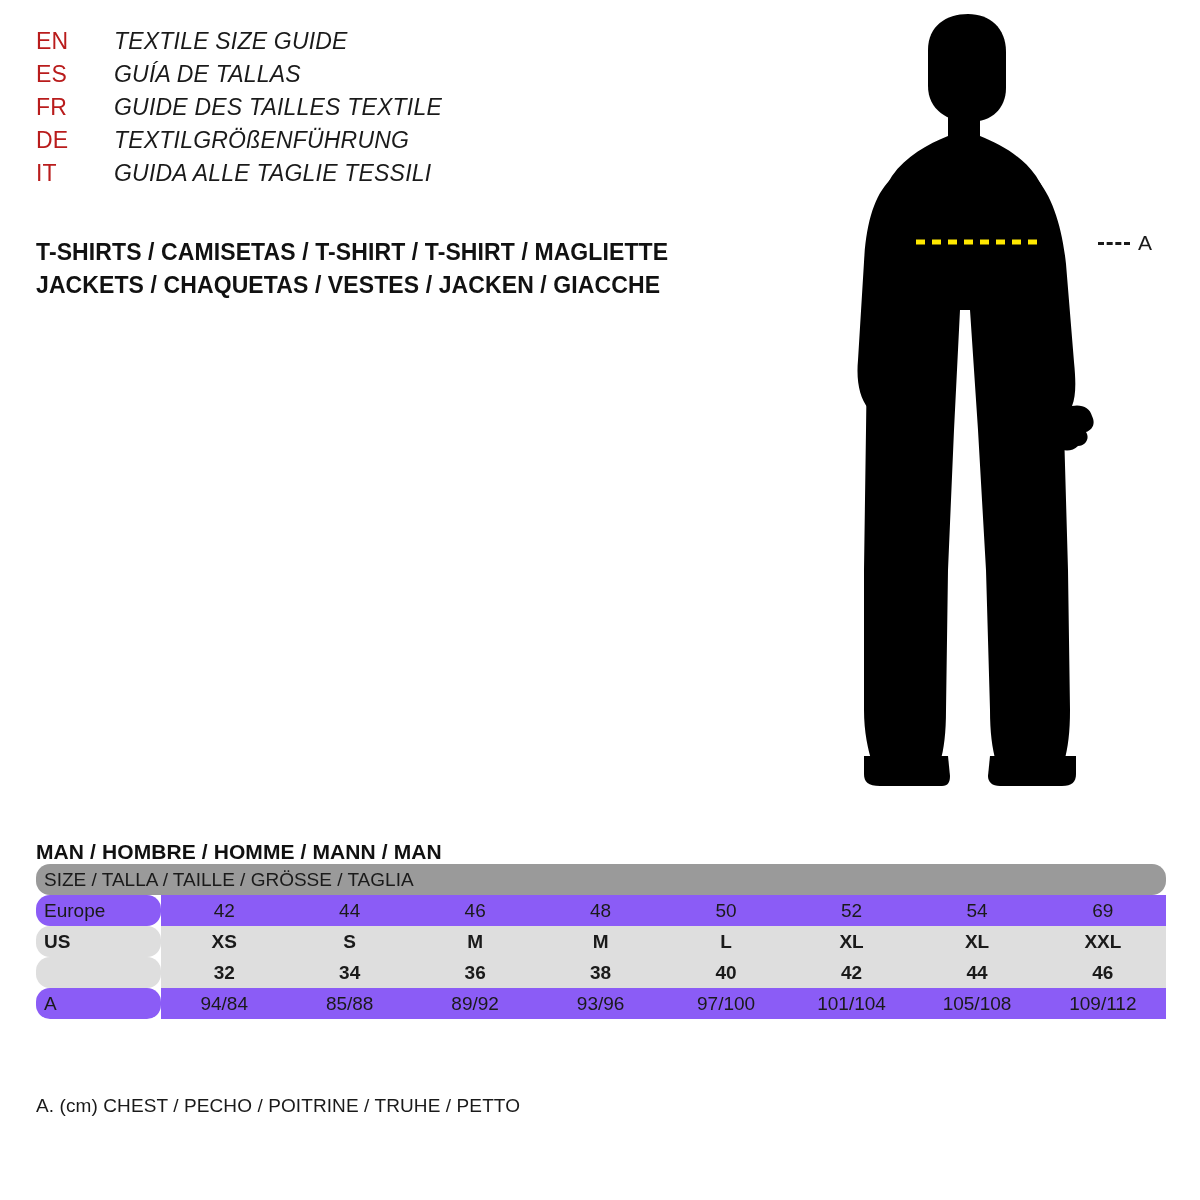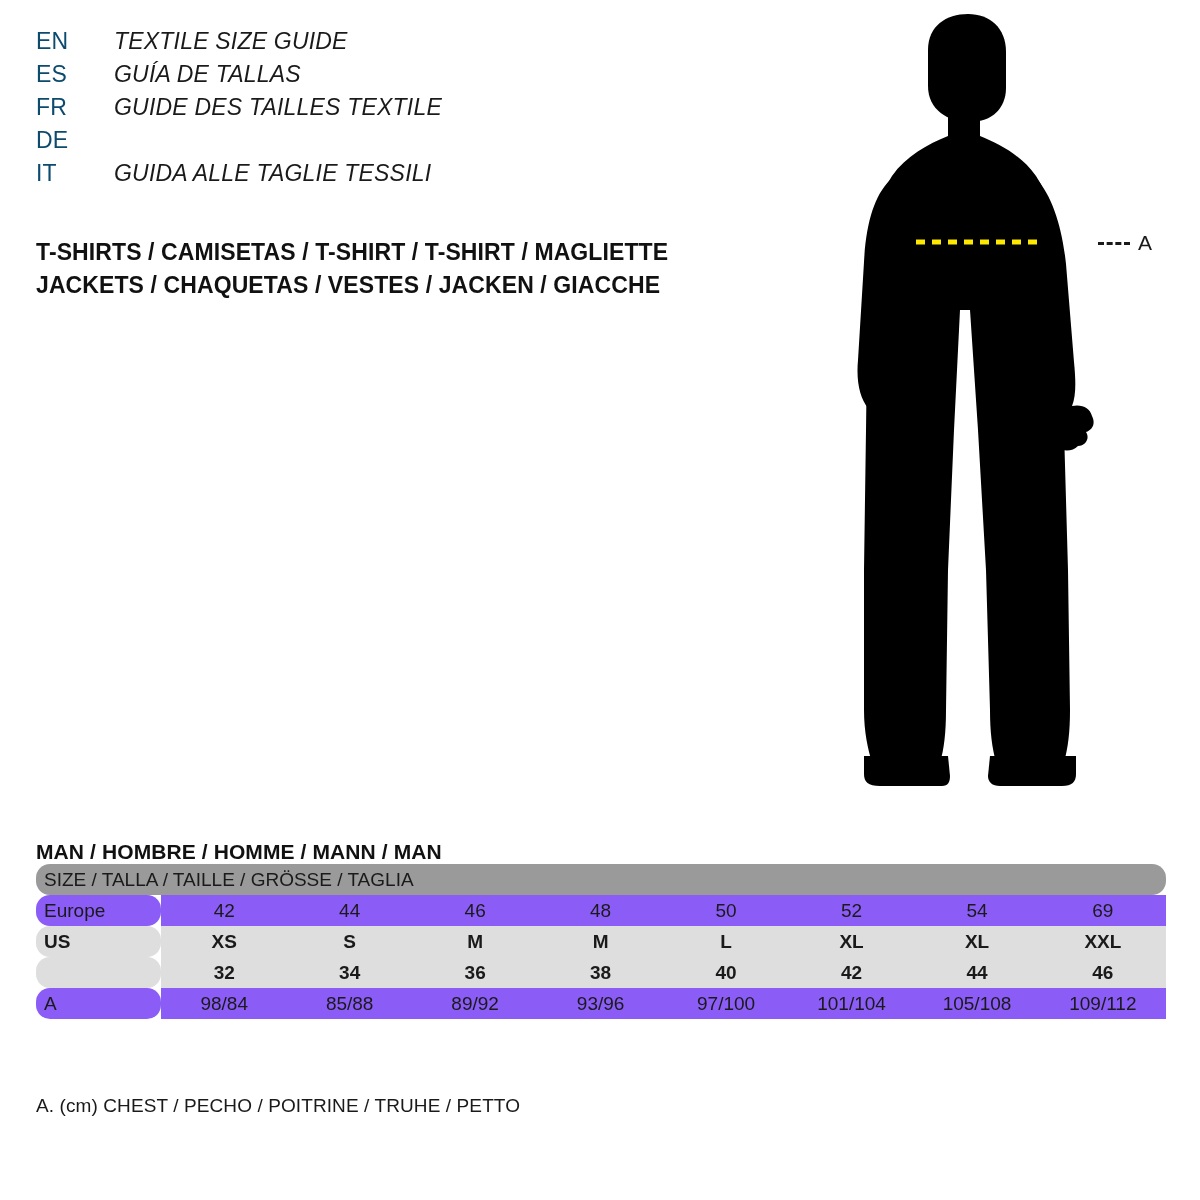--- a/index.html
+++ b/index.html
@@ -25,21 +25,21 @@
   }
   .lang-row {
     display: flex;
     align-items: baseline;
     height: 33px;
   }
   .lang-code {
     width: 78px;
     font-size: 23px;
     letter-spacing: 0.2px;
-    color: #0c4a6e;
+    color: #b91c1c;
   }
   .lang-text {
     font-size: 23px;
     letter-spacing: 0.2px;
     color: #1a1a1a;
     white-space: nowrap;
     font-style: italic;
   }
 
   
@@ -145,20 +145,21 @@
   <div class="lang-row">
     <div class="lang-code">ES</div>
     <div class="lang-text">GUÍA DE TALLAS</div>
   </div>
   <div class="lang-row">
     <div class="lang-code">FR</div>
     <div class="lang-text">GUIDE DES TAILLES TEXTILE</div>
   </div>
   <div class="lang-row">
     <div class="lang-code">DE</div>
+    <div class="lang-text">TEXTILGRÖßENFÜHRUNG</div>
   </div>
   <div class="lang-row">
     <div class="lang-code">IT</div>
     <div class="lang-text">GUIDA ALLE TAGLIE TESSILI</div>
   </div>
 </div>
 
 <div id="category-block">
   <div class="category-line">T-SHIRTS / CAMISETAS / T-SHIRT / T-SHIRT / MAGLIETTE</div>
   <div class="category-line">JACKETS / CHAQUETAS / VESTES / JACKEN / GIACCHE</div>
@@ -219,21 +220,21 @@
         <td class="cell-val">34</td>
         <td class="cell-val">36</td>
         <td class="cell-val">38</td>
         <td class="cell-val">40</td>
         <td class="cell-val">42</td>
         <td class="cell-val">44</td>
         <td class="cell-val">46</td>
       </tr>
       <tr class="row-plain">
         <td class="cell-label">A</td>
-        <td class="cell-val">98/84</td>
+        <td class="cell-val">94/84</td>
         <td class="cell-val">85/88</td>
         <td class="cell-val">89/92</td>
         <td class="cell-val">93/96</td>
         <td class="cell-val">97/100</td>
         <td class="cell-val">101/104</td>
         <td class="cell-val">105/108</td>
         <td class="cell-val">109/112</td>
       </tr>
     </tbody>
   </table>

